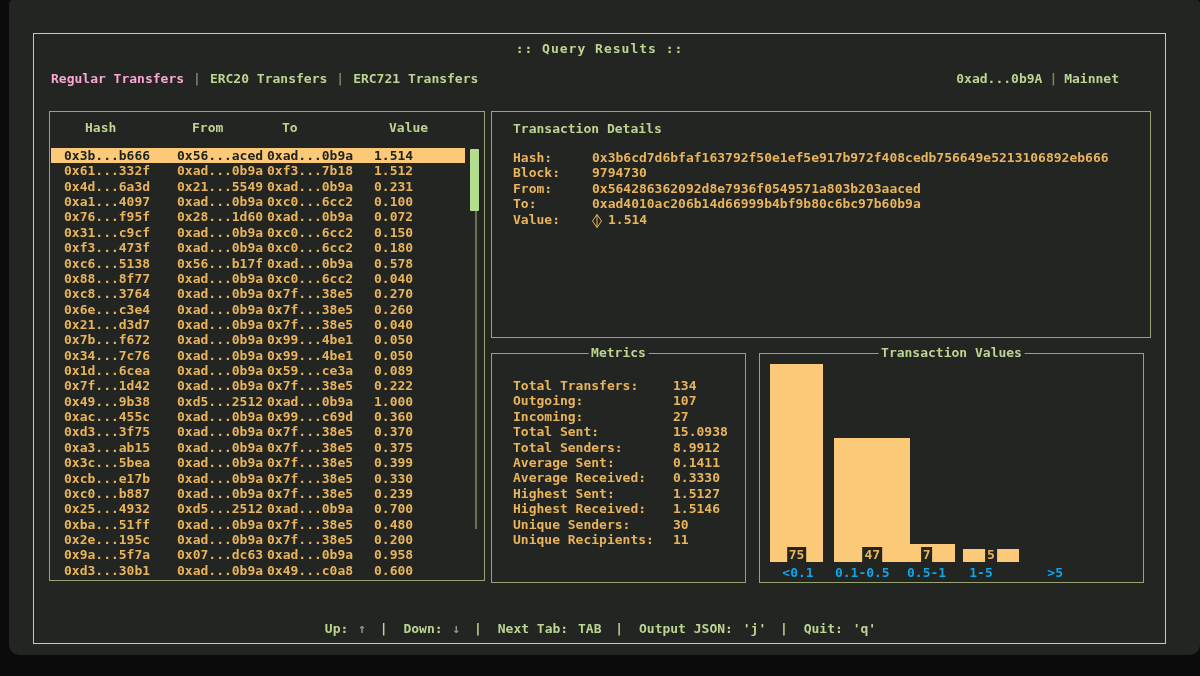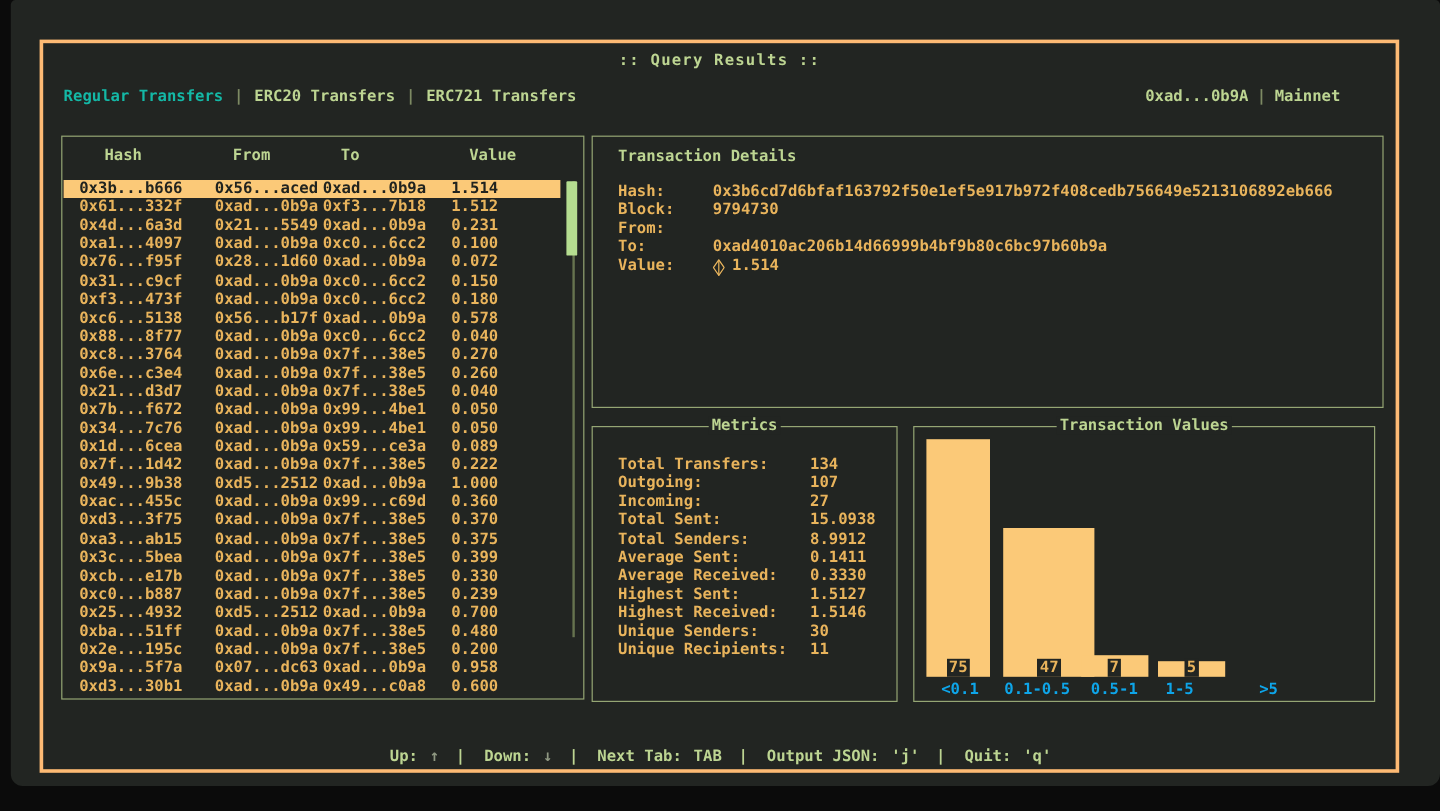--- a/index.html
+++ b/index.html
@@ -11,30 +11,30 @@
     font-weight:bold;
     font-size:13px;
   }
   .terminal {
     position:absolute; left:9px; top:0; width:1191px; height:655px;
     background:#222522;
     border-radius:4px 4px 10px 10px;
   }
   .outer {
     position:absolute; left:24px; top:33px; width:1133px; height:611px;
-    border:3px solid #fdba74;
+    border:1px solid #fdba74;
   }
   .app-title {
     position:absolute; top:7px; left:0; width:100%;
     text-align:center; color:#bdd592; letter-spacing:1px;
   }
   
   .tab-bar { position:absolute; top:37px; left:17px; right:17px; height:18px; }
   .tab { color:#bdd592; cursor:default; }
-  .tab.active { color:#14b8a6; }
+  .tab.active { color:#f9a8d4; }
   .tab-sep { color:#7d8a63; margin:0 9px; }
   .account-box { position:absolute; top:37px; right:46px; color:#bdd592; }
   .account-box .sep { color:#7d8a63; margin:0 7px; }
 
   .panel { position:absolute; border:1px solid #95a674; }
   .legend {
     position:absolute; top:-9px; left:50%; transform:translateX(-50%);
     background:#222522; padding:0 3px; color:#bdd592; white-space:nowrap;
   }
 
@@ -318,20 +318,21 @@
         <div class="d-row">
           <span class="d-label">Hash:</span>
           <span>0x3b6cd7d6bfaf163792f50e1ef5e917b972f408cedb756649e5213106892eb666</span>
         </div>
         <div class="d-row">
           <span class="d-label">Block:</span>
           <span>9794730</span>
         </div>
         <div class="d-row">
           <span class="d-label">From:</span>
+          <span>0x564286362092d8e7936f0549571a803b203aaced</span>
         </div>
         <div class="d-row">
           <span class="d-label">To:</span>
           <span>0xad4010ac206b14d66999b4bf9b80c6bc97b60b9a</span>
         </div>
         <div class="d-row">
           <span class="d-label">Value:</span>
           <svg class="eth-icon" width="10" height="14" viewBox="0 0 10 14">
             <polygon points="5,0.5 9.5,7 5,13.5 0.5,7" fill="none" stroke="#e9b45c" stroke-width="1"></polygon>
             <line x1="5" y1="0.5" x2="5" y2="13.5" stroke="#e9b45c" stroke-width="1"></line>

